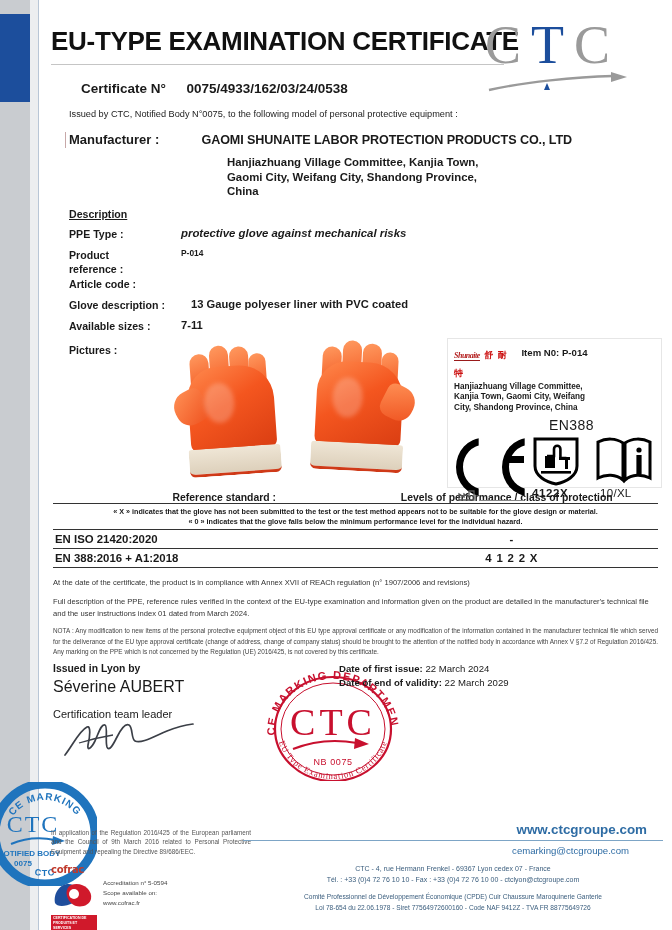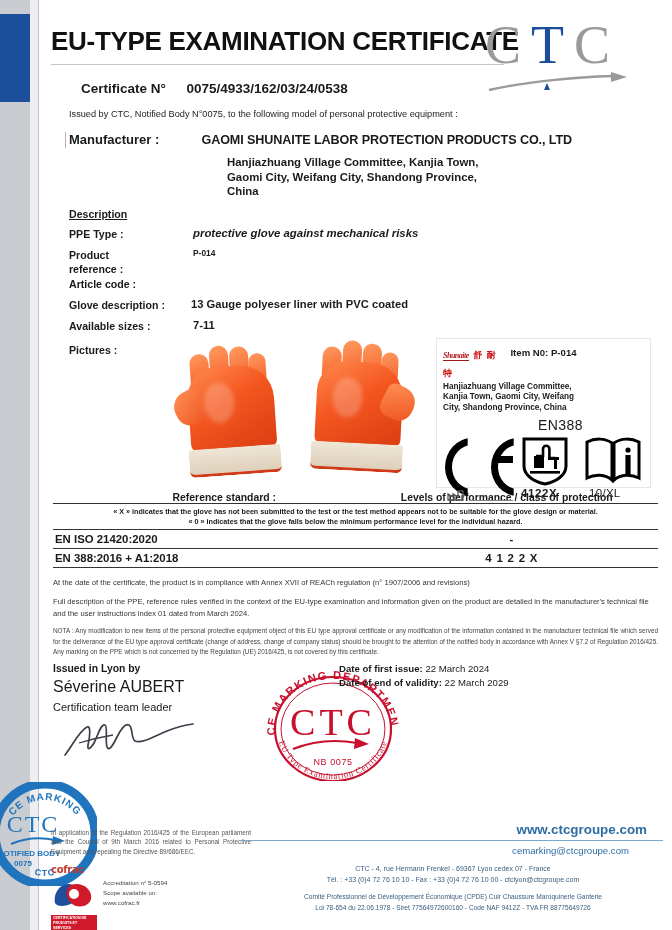--- a/index.html
+++ b/index.html
@@ -63,21 +63,21 @@
   .mfr-block { margin-top: 11px; padding-left: 30px; position: relative; }
   .mfr-bar { position: absolute; left: 26px; top: 2px; width: 1px; height: 16px; background: #c7a8a8; }
   .mfr-label { font-size: 13px; font-weight: bold; display: inline-block; width: 128px; }
   .mfr-name { font-size: 12.6px; font-weight: bold; letter-spacing: -0.1px; }
   .mfr-addr { font-size: 11.4px; font-weight: bold; line-height: 1.28; margin: 7px 0 0 158px; }
 
   
   .desc-wrap { padding-left: 30px; margin-top: 9px; }
   .desc-title { font-size: 10.6px; font-weight: bold; text-decoration: underline; }
   .drow { display: flex; align-items: flex-start; margin-top: 7px; }
-  .dlabel { font-size: 10.6px; font-weight: bold; width: 124px; flex: none; line-height: 1.35; }
+  .dlabel { font-size: 10.6px; font-weight: bold; width: 112px; flex: none; line-height: 1.35; }
   .dval-it { font-size: 11.4px; font-weight: bold; font-style: italic; }
   .dval-sm { font-size: 8.4px; font-weight: bold; }
   .dval { font-size: 11.2px; font-weight: bold; }
   .dlabel-w2 { width: 122px; }
 
   
   .pics-area { position: relative; height: 150px; margin-top: 4px; }
   .pics-label { position: absolute; left: 30px; top: 6px; font-size: 10.6px; font-weight: bold; }
 
   .gloves { position: absolute; left: 130px; top: 2px; width: 270px; height: 145px; }
@@ -110,21 +110,21 @@
     border-bottom: 3px solid #cf3a18;
   }
   .g-shine {
     position: absolute; left: 28px; top: 38px; width: 30px; height: 40px;
     background: rgba(255,255,255,0.22); border-radius: 50%;
     filter: blur(2px);
   }
 
   
   .marking {
-    position: absolute; right: 21px; top: 0; width: 215px; height: 150px;
+    position: absolute; right: 10px; top: 0; width: 215px; height: 150px;
     border: 1px solid #e6e6e6; padding: 5px 6px;
   }
   .brand-logo { display: inline-block; vertical-align: top; width: 56px; }
   .brand-top {
     font-family: "Liberation Serif", serif; font-size: 8px; color: #b42020;
     font-style: italic; font-weight: bold; letter-spacing: -0.5px;
     border-bottom: 1px solid #9a1a1a; line-height: 1.1;
   }
   .brand-cn { font-size: 9px; color: #cc1111; font-weight: bold; letter-spacing: 1px; line-height: 1.1; }
   .item-no { display: inline-block; font-size: 9.6px; font-weight: bold; margin-left: 7px; vertical-align: top; padding-top: 3px; }
@@ -176,21 +176,21 @@
   .legal { padding: 0 14px 0 14px; margin-top: 9px; }
   .lg1 { font-size: 7.6px; line-height: 1.5; color: #333; }
   .lg2 { font-size: 7.6px; line-height: 1.55; color: #333; margin-top: 7px; }
   .lg3 { font-size: 6.4px; line-height: 1.6; color: #444; margin-top: 7px; text-align: justify; }
 
   
   .sig-area { position: relative; height: 118px; margin-top: 6px; padding: 0 14px; }
   .sig-left { position: absolute; left: 14px; top: 0; }
   .sig-l1 { font-size: 10.4px; font-weight: bold; }
   .sig-l2 { font-size: 16px; margin-top: 4px; }
-  .sig-l3 { font-size: 11px; margin-top: 5px; }
+  .sig-l3 { font-size: 11px; margin-top: 12px; }
   .sig-svg { position: absolute; left: 18px; top: 52px; }
 
   .dates { position: absolute; left: 300px; top: 0; font-size: 9.6px; }
   .dates .r { margin-bottom: 3px; white-space: nowrap; }
   .dates b { font-weight: bold; margin-top: 16px; }
 
   .stamp { position: absolute; left: 218px; top: 6px; width: 172px; height: 112px; }
 
   
   .footer { position: absolute; left: 0; bottom: 0; width: 634px; height: 108px; }

